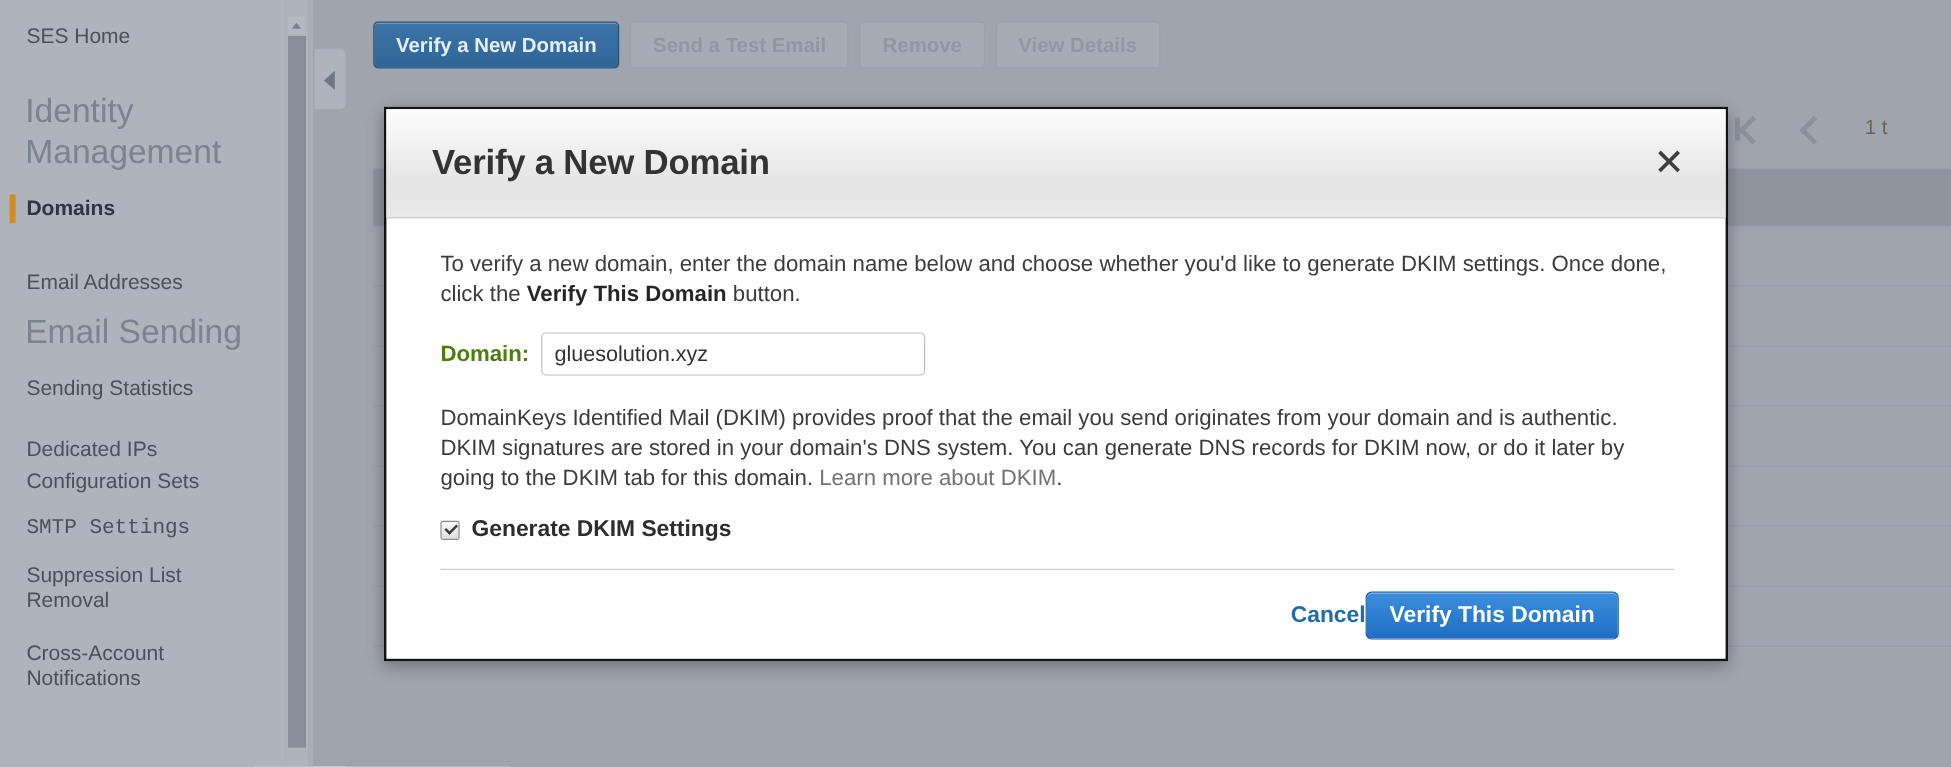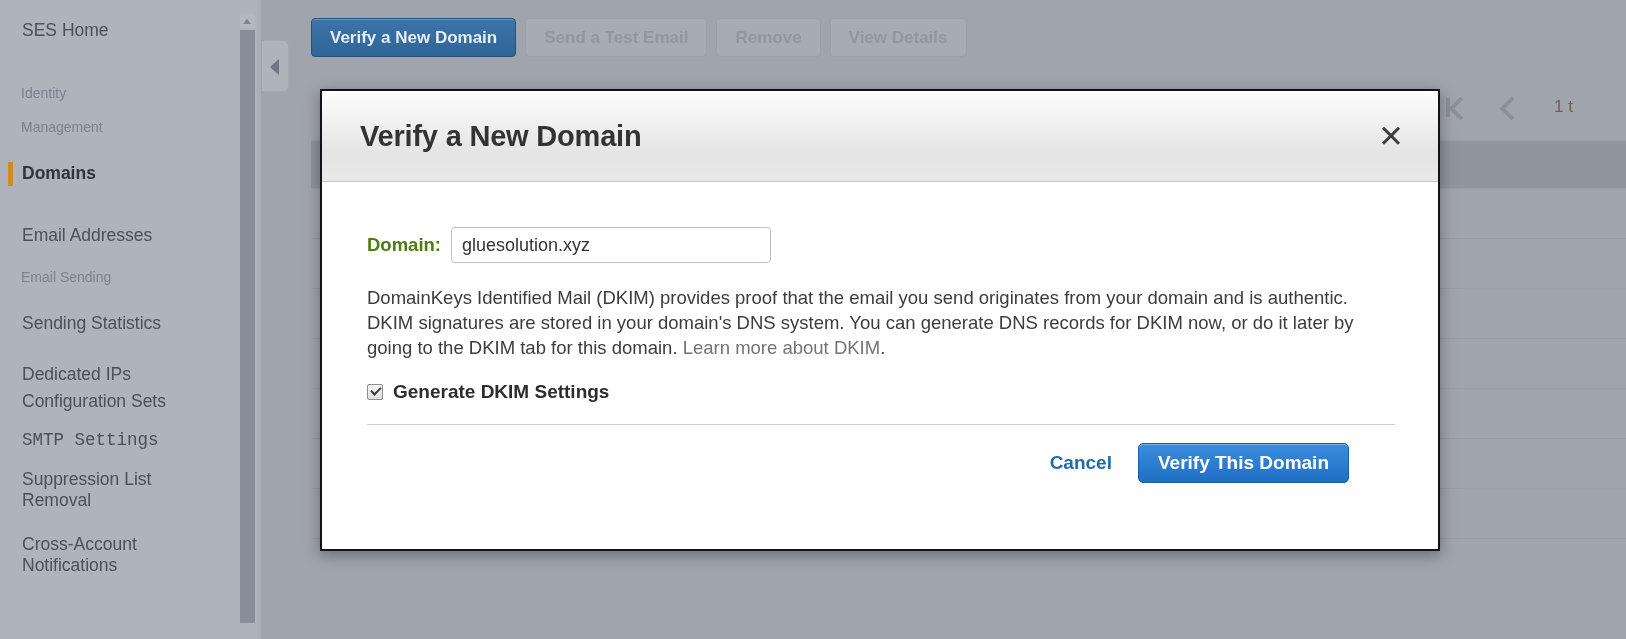--- a/index.html
+++ b/index.html
@@ -37,21 +37,21 @@
     left: 22px;
     font-size: 17.5px;
     color: #4a505c;
     line-height: 21px;
     white-space: pre-line;
     cursor: pointer;
   }
   .nav-head {
     position: absolute;
     left: 21px;
-    font-size: 14px;
+    font-size: 28px;
     color: #7b8290;
     line-height: 34px;
     white-space: pre-line;
   }
   .nav-link.selected {
     font-weight: bold;
     color: #2f3540;
     left: 22px;
   }
   .sel-bar {
@@ -335,21 +335,20 @@
     margin-top: 21px;
     height: 1px;
     background: #cccccc;
     width: 1028px;
   }
 
   .modal-footer {
     display: flex;
     justify-content: flex-end;
     align-items: center;
-    gap: 26px;
     padding: 18px 47px 0 0;
   }
   .btn-link {
     font-size: 19px;
     font-weight: bold;
     color: #1f6bb0;
     cursor: pointer;
   }
   .btn-submit {
     height: 40px;
@@ -434,20 +433,21 @@
 
   <div class="modal">
 
     <div class="modal-header">
       <div class="modal-title">Verify a New Domain</div>
       <div class="modal-close">✕</div>
     </div>
 
     <div class="modal-body">
 
+      <p class="para"><span>To verify a new domain, enter the domain name below and choose whether you'd like to generate DKIM settings. Once done, click the </span><b>Verify This Domain</b><span> button.</span></p>
 
       <div class="field-row">
         <span class="field-label">Domain:</span>
         <input class="field-input" type="text" value="gluesolution.xyz" style="">
       </div>
 
       <p class="para second"><span>DomainKeys Identified Mail (DKIM) provides proof that the email you send originates from your domain and is authentic. DKIM signatures are stored in your domain's DNS system. You can generate DNS records for DKIM now, or do it later by going to the DKIM tab for this domain. </span><a class="link">Learn more about DKIM</a><span>.</span></p>
 
       <div class="check-row">
         <span class="checkbox"></span>

